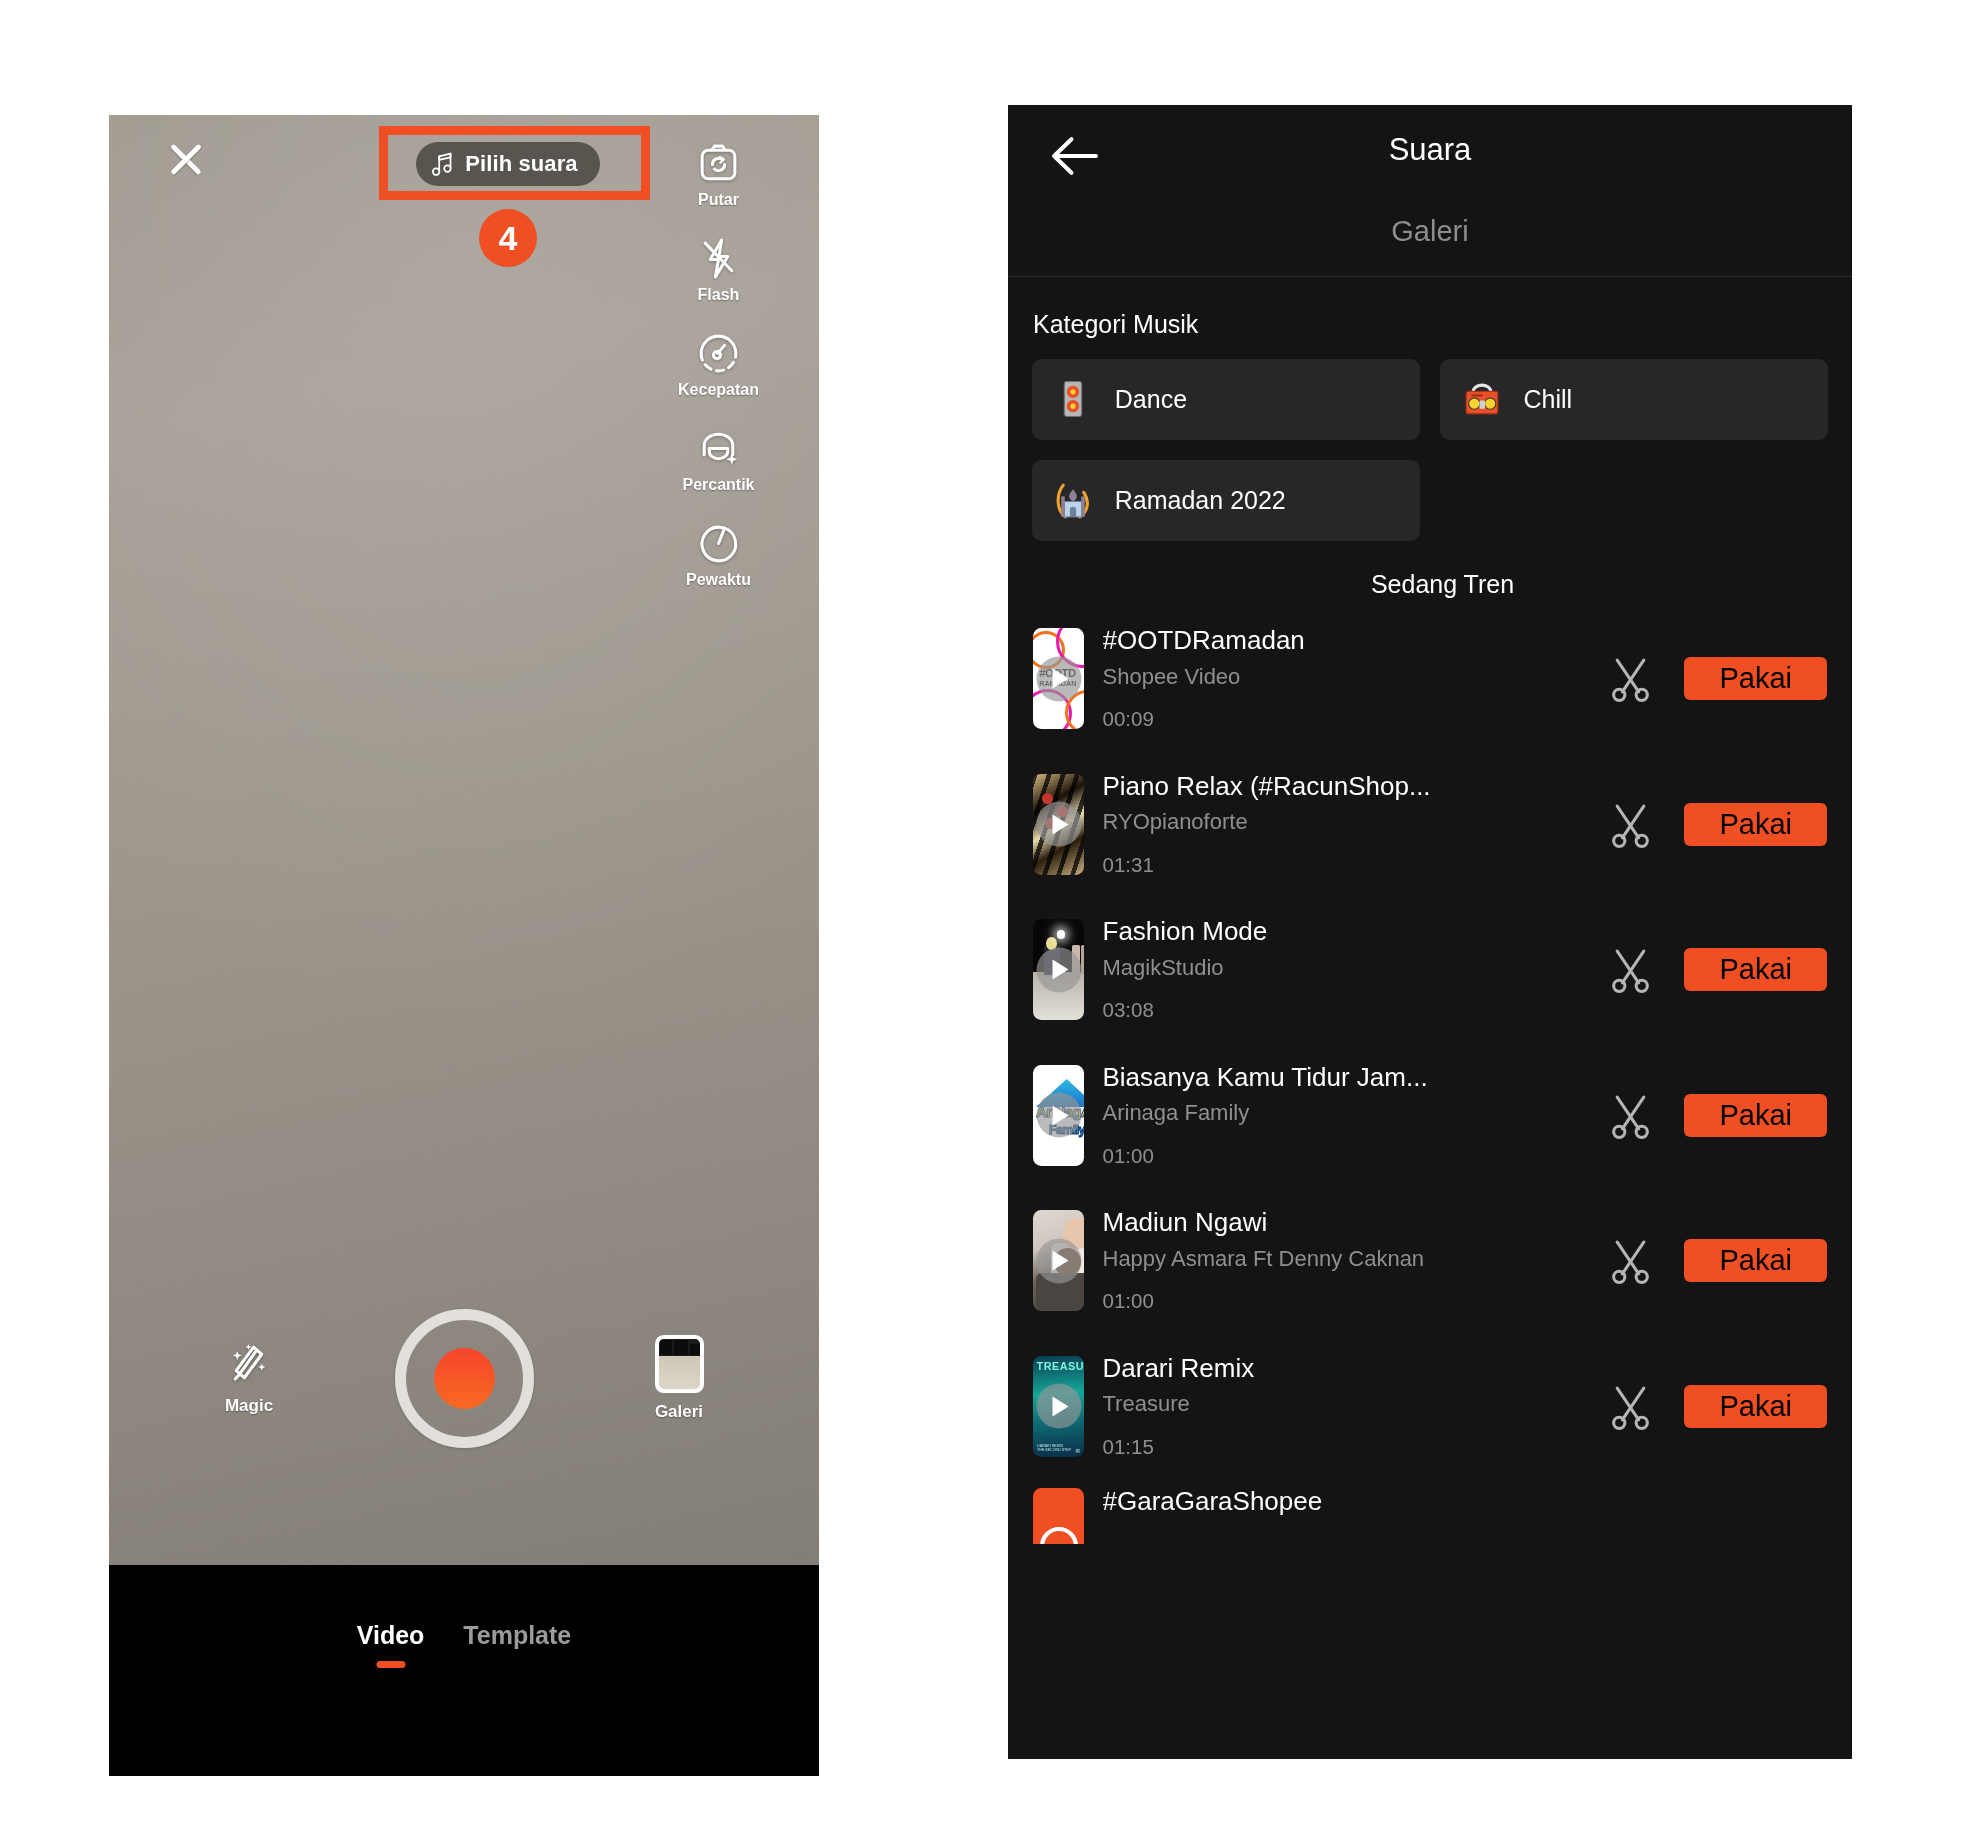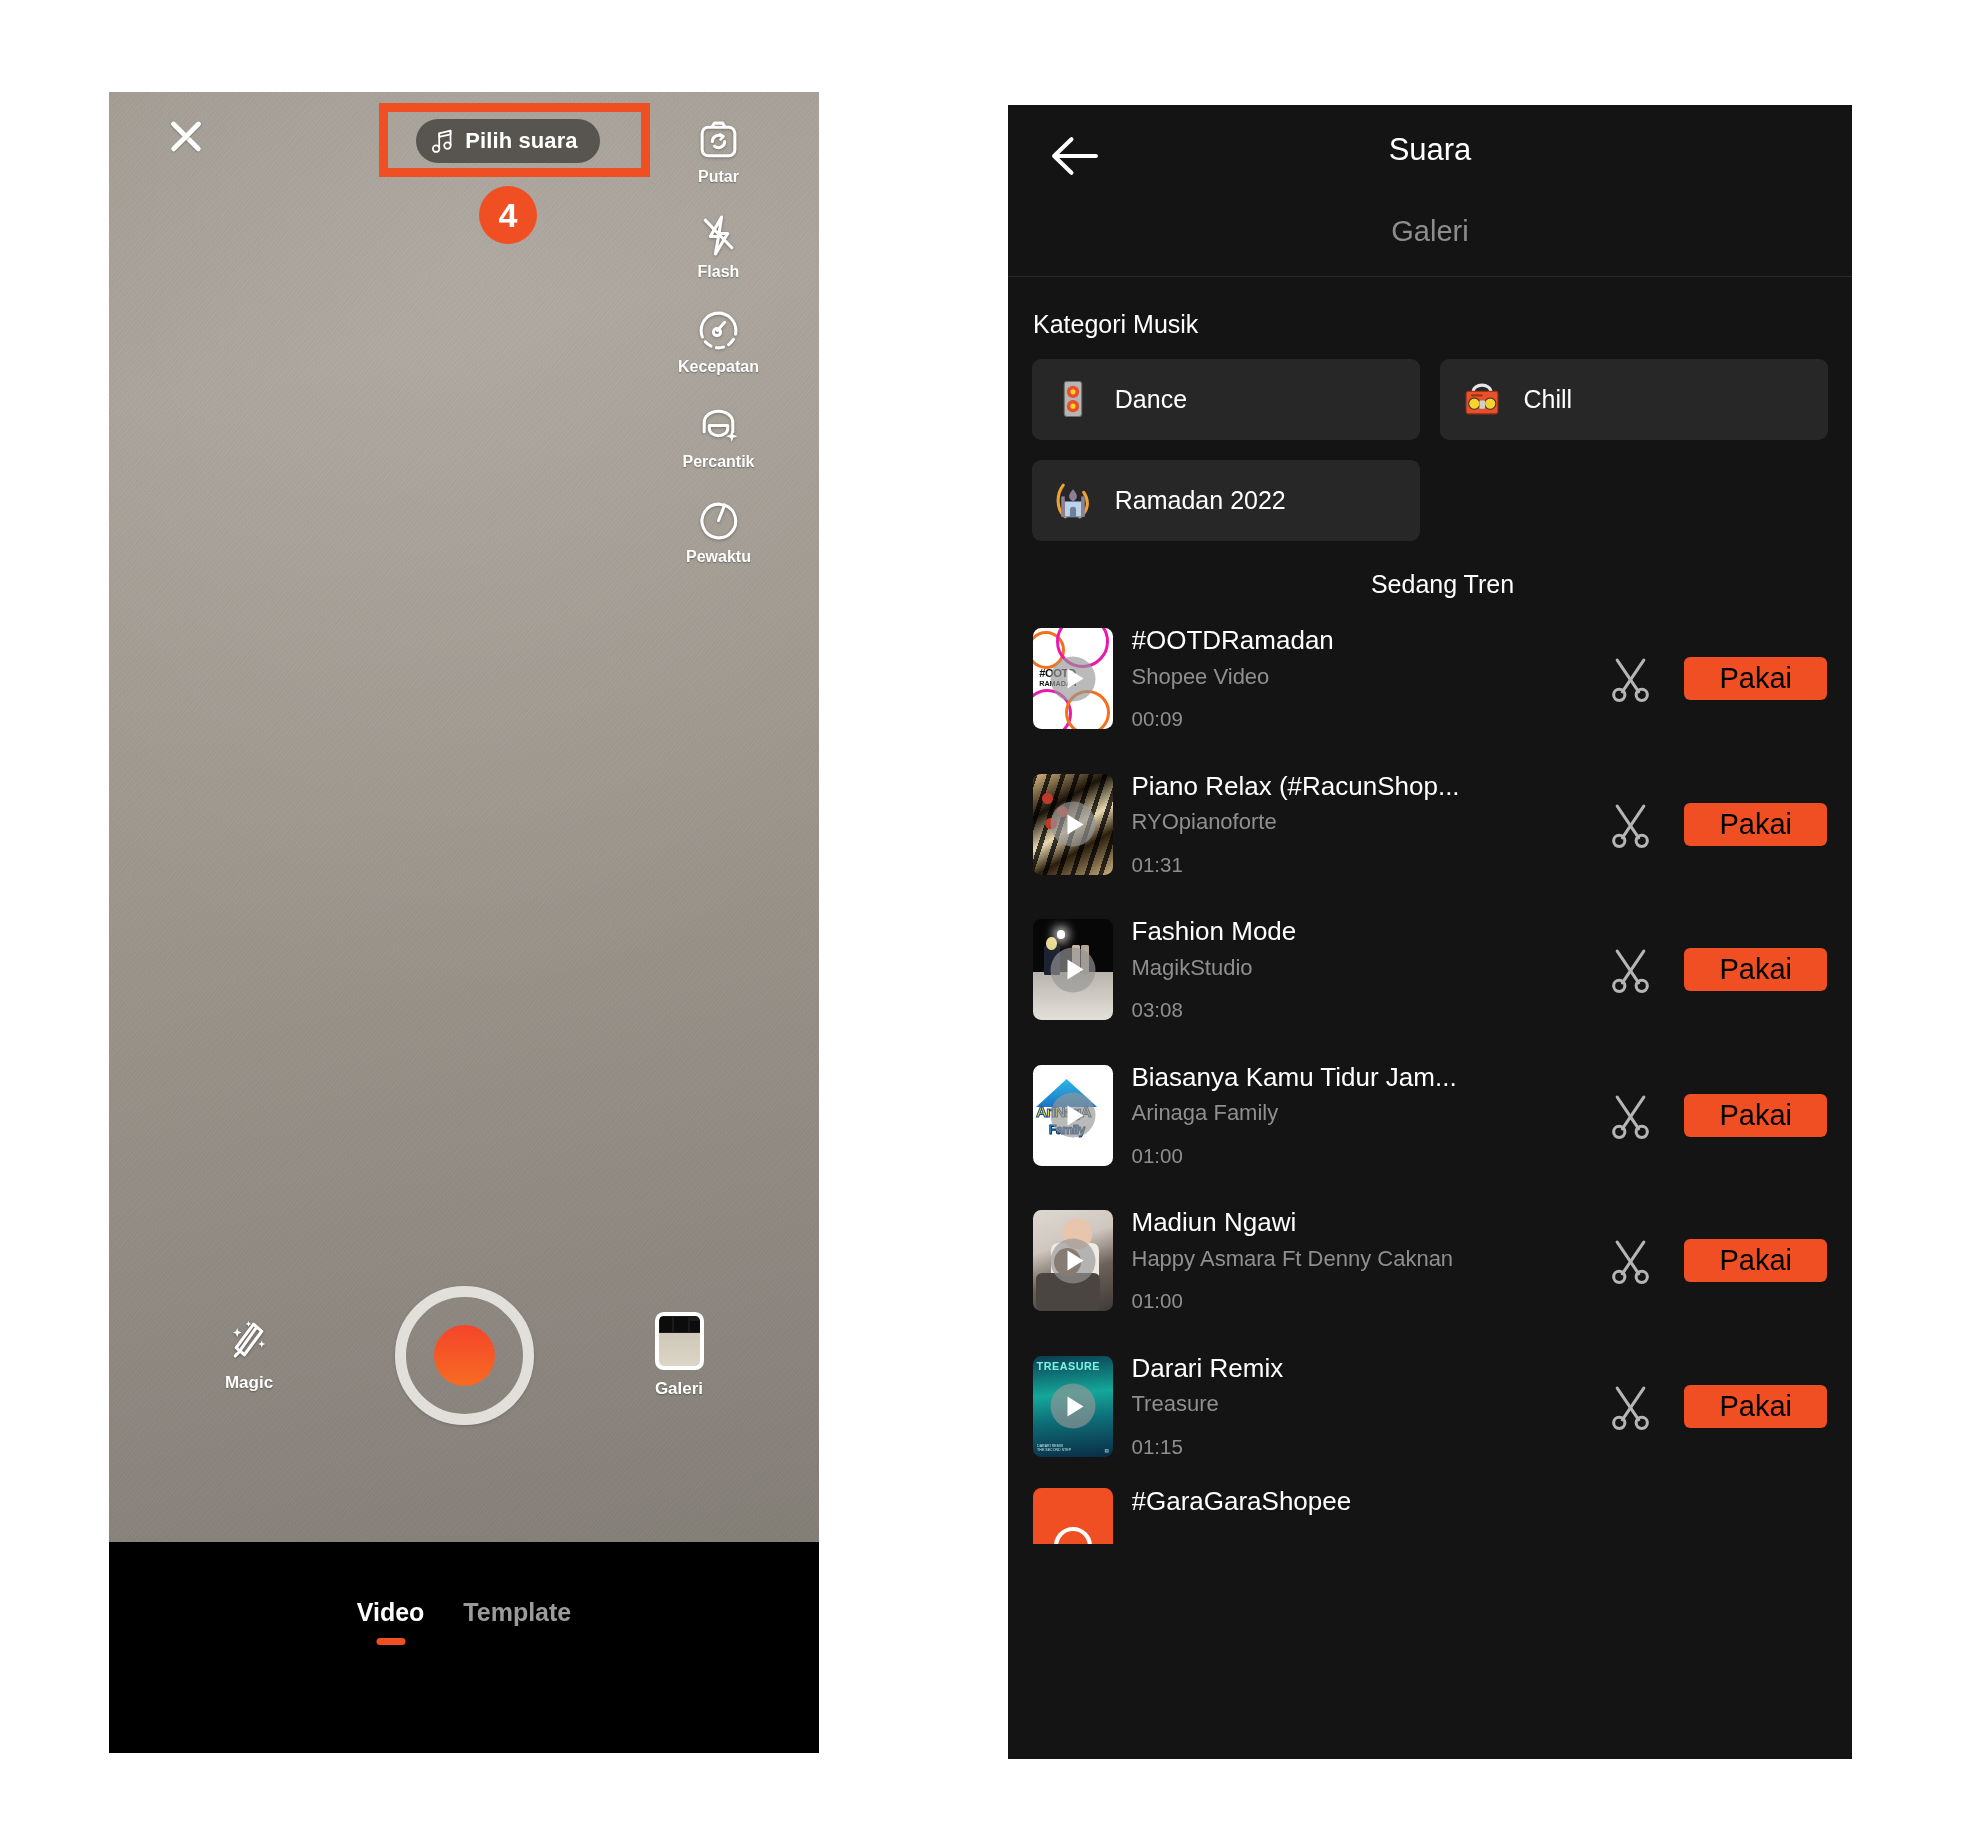--- a/index.html
+++ b/index.html
@@ -6,21 +6,21 @@
   html, body {
     width: 1985px; height: 1847px;
     background: #ffffff;
     font-family: "Liberation Sans", sans-serif;
     overflow: hidden;
   }
   .stage { position: relative; width: 1985px; height: 1847px; background:#fff; }
 
   
   .phone-left {
-    position: absolute; left: 109px; top: 92px;
+    position: absolute; left: 109px; top: 115px;
     width: 710px; height: 1661px;
     overflow: hidden;
     background: linear-gradient(170deg,#9b958c 0%, #a49d93 18%, #9a948a 45%, #8f8a81 72%, #827d75 100%);
   }
   .cam-viewport{
     position:absolute; left:0; top:0; width:100%; height:1450px;
     background:
       radial-gradient(ellipse 140% 90% at 50% 10%, rgba(255,255,255,0.10), rgba(0,0,0,0) 60%),
       linear-gradient(168deg,#a09a90 0%, #a8a198 20%, #9d978d 48%, #918b83 74%, #837e76 100%);
   }
@@ -173,21 +173,21 @@
   .cat-ico{ width:40px; height:40px; flex:0 0 auto; }
   .cat-label{ font-size:25px; color:#fff; line-height:1; }
 
   .trend-title{ font-size:25px; color:#fff; margin:31px 0 0 25px; line-height:1;text-align:center;}
 
   .song{
     display:flex; align-items:center; height:128px;
     margin:17.5px 25px 0 25px; position:relative;
   }
   .song-thumb{
-    width:80px; height:101px; border-radius:8.2px; overflow:hidden;
+    width:51px; height:101px; border-radius:8.2px; overflow:hidden;
     position:relative; flex:0 0 auto;
   }
   .play-badge{
     position:absolute; left:50%; top:50%; transform:translate(-50%,-50%);
     width:45px; height:45px; border-radius:50%; background:rgba(150,150,150,.66);
     display:flex; align-items:center; justify-content:center;
   }
   .play-badge::after{
     content:""; display:block; width:0;height:0;
     border-left:16.4px solid #fff; border-top:10.3px solid transparent; border-bottom:10.3px solid transparent;

